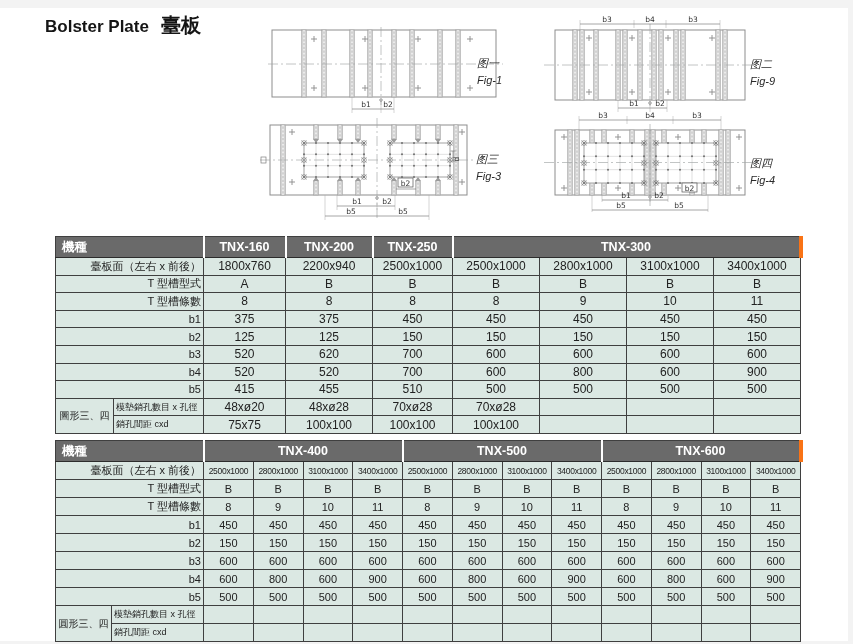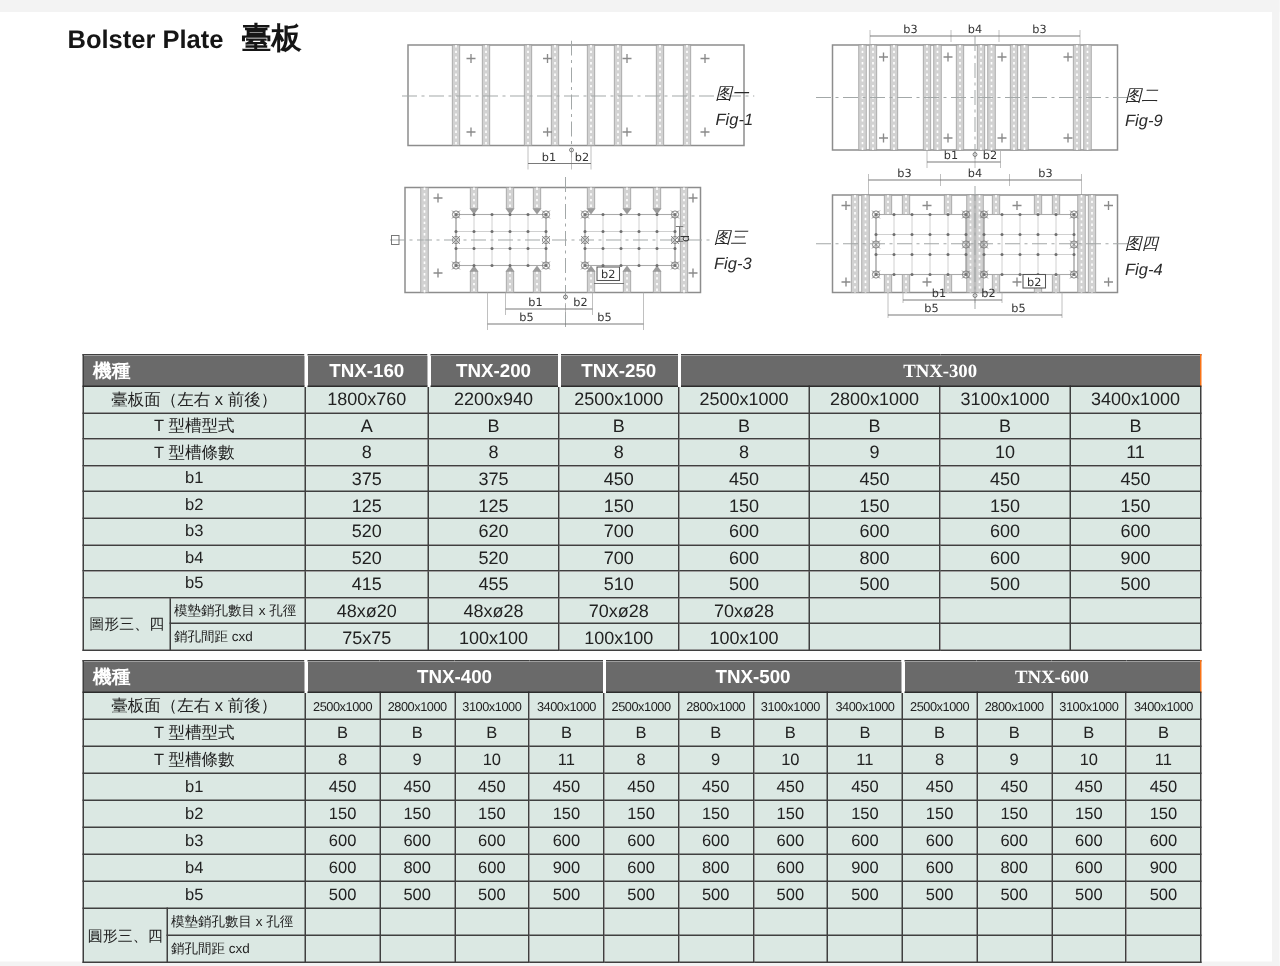--- a/index.html
+++ b/index.html
@@ -36,23 +36,23 @@
   
   .spec-table{border-collapse:collapse;table-layout:fixed;position:absolute;left:55px;padding-left:25px;}
   #table1{top:236px;}
   #table2{top:440px;}
   .spec-table th,.spec-table td{border:1px solid #3f3f3f;padding:0 2px;overflow:hidden;
         white-space:nowrap;font-weight:normal;}
   .spec-table thead th{background:#6a6a6a;color:#fff;font-size:12.5px;font-weight:bold;
         height:20px;border-color:#6a6a6a;border-bottom:1px solid #2c2c2c;
         border-top:1px solid #3f3f3f;border-left:2px solid #fff;text-align:center;}
   .spec-table thead th:first-child{border-left:1px solid #3f3f3f;text-align:left;padding-left:6px;}
-  .spec-table thead th:last-child{border-right:1px solid #f97316;font-family:Liberation Serif, serif;}
+  .spec-table thead th:last-child{border-right:4px solid #f97316;}
   .spec-table tbody th,.spec-table tbody td{background:#dbe8e3;color:#222;}
-  .rlabel{font-size:11px;text-align:center;padding-left:5px;}
+  .rlabel{font-size:11px;text-align:right;padding-left:5px;}
   .val{font-size:12px;text-align:center;}
   #table2 .val{font-size:11px;}
   .val.small{font-size:8.5px !important;letter-spacing:-.3px;}
   .figgroup{font-size:10px;text-align:center;padding-left:4px;}
   .sublabel{font-size:9px;text-align:left;padding-left:3px;}
   #table1 tbody tr{height:17.6px;}
   #table2 tbody tr{height:18px;}
 </style>
 </head>
 <body>

